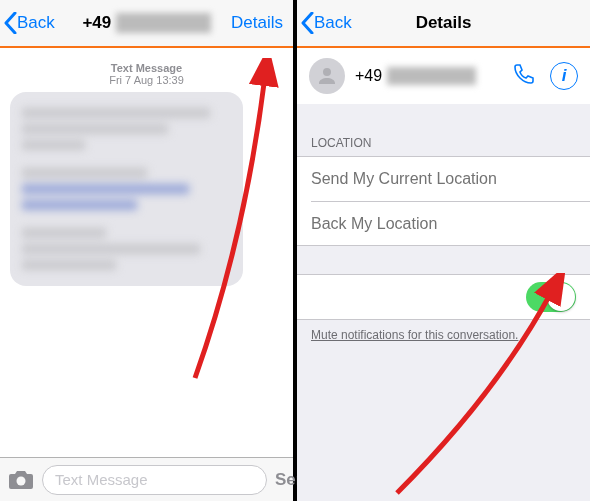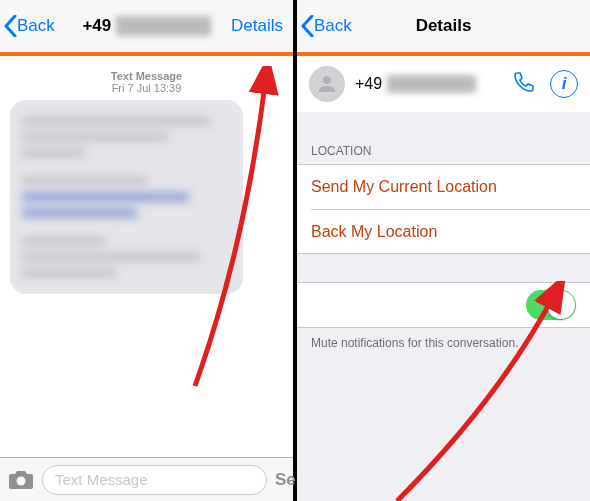--- a/index.html
+++ b/index.html
@@ -1,20 +1,20 @@
 <!DOCTYPE html>
 <html><head>
 <meta charset="utf-8">
 <style>
   * { box-sizing: border-box; margin: 0; padding: 0; font-family: -apple-system, "Helvetica Neue", Helvetica, Arial, sans-serif; }
   body { width: 590px; height: 501px; display: flex; background: #000; }
   .panel { height: 501px; background: #fff; display: flex; flex-direction: column; position: relative; }
   .panel.left { width: 293px; }
   .panel.right { width: 293px; margin-left: 4px; }
-  .header { height: 56px; background: rgba(247,247,247,0.97); border-bottom: 4px solid #f97316; display: flex; align-items: center; position: relative; flex: 0 0 auto; }
+  .header { height: 48px; background: rgba(247,247,247,0.97); border-bottom: 2px solid #f97316; display: flex; align-items: center; position: relative; flex: 0 0 auto; }
   .back-btn { display: flex; align-items: center; color: #007aff; font-size: 17px; padding-left: 4px; cursor: pointer; }
   .back-btn svg { width: 13px; height: 22px; }
   .header-title { position: absolute; left: 0; right: 0; text-align: center; font-size: 17px; font-weight: 600; color: #000; pointer-events: none; }
   .header-title .phone { font-weight: 600; }
   .header-right { margin-left: auto; color: #007aff; font-size: 17px; padding-right: 10px; cursor: pointer; }
   .content { flex: 1 1 auto; position: relative; background: #fff; overflow: hidden; }
   .msg-meta { text-align: center; color: #8e8e93; font-size: 11px; margin-top: 14px; }
   .msg-meta b { font-weight: 600; }
   .bubble { background: #e5e5ea; border-radius: 16px; margin: 6px 50px 0 10px; padding: 10px 12px; position: relative; min-height: 160px; }
   .blur { filter: blur(4px); }
@@ -31,27 +31,27 @@
   .right .content { background: #efeff4; }
   .contact-row { background: #fff; height: 56px; display: flex; align-items: center; padding: 0 12px; }
   .avatar { width: 36px; height: 36px; border-radius: 50%; background: #d1d1d6; display: flex; align-items: center; justify-content: center; margin-right: 10px; }
   .avatar svg { width: 24px; height: 24px; fill: #b0b0b5; }
   .contact-num { font-size: 16px; color: #000; flex: 1; }
   .contact-actions { display: flex; gap: 14px; align-items: center; }
   .contact-actions .circ { width: 28px; height: 28px; border: 1.5px solid #007aff; border-radius: 50%; display: flex; align-items: center; justify-content: center; color: #007aff; font-family: Georgia, serif; font-style: italic; font-weight: bold; font-size: 17px; }
   .section-header { font-size: 12px; color: #6d6d72; padding: 32px 14px 6px; }
   .cell-group { background: #fff; border-top: 1px solid #c8c7cc; border-bottom: 1px solid #c8c7cc; }
   .cell { height: 44px; display: flex; align-items: center; padding: 0 14px; font-size: 16px; }
-  .cell.link { color: #c2410c; }
+  .cell.link { color: #737373; }
   .cell + .cell { border-top: 1px solid #c8c7cc; margin-left: 14px; padding-left: 0; margin-right: 0; }
   .cell.divider-fix { margin-left: 0; padding-left: 14px; }
   .spacer24 { height: 28px; }
   .toggle { margin-left: auto; width: 50px; height: 30px; border-radius: 15px; background: #4cd964; position: relative; }
   .toggle .knob { position: absolute; right: 1px; top: 1px; width: 28px; height: 28px; border-radius: 50%; background: #fff; box-shadow: 0 1px 3px rgba(0,0,0,0.3); }
-  .hint { font-size: 12px; color: #6d6d72; padding: 8px 14px; }
+  .hint { font-size: 12px; color: #6d6d72; padding: 8px 14px; text-decoration: underline; }
   
   
   .arrow { position: absolute; pointer-events: none; }
   .phone-blur { filter: blur(3px); display: inline-block; background: #bbb; color: transparent; }
 </style>
 </head>
 <body>
 
 <div class="panel left">
   <div class="header">
@@ -61,21 +61,21 @@
         </svg>
       <span>Back</span>
     </div>
     <div class="header-title">
       <span class="phone"><span>+49 </span><span class="phone-blur">0000000000</span></span>
     </div>
     <div class="header-right">Details</div>
   </div>
   <div class="content">
     <div class="msg-meta">
-      <b>Text Message</b><br><span>Fri 7 Jul 13:39</span>
+      <b>Text Message</b><br><span>Fri 7 Aug 13:39</span>
     </div>
     <div class="bubble">
       <div class="blur">
         <div class="blur-line g1" style="width:90%"></div>
         <div class="blur-line g1" style="width:70%"></div>
         <div class="blur-line g1" style="width:30%"></div>
         <div style="height:6px"></div>
         <div class="blur-line g1" style="width:60%"></div>
         <div class="blur-line g2" style="width:80%"></div>
         <div class="blur-line g2" style="width:55%"></div>

